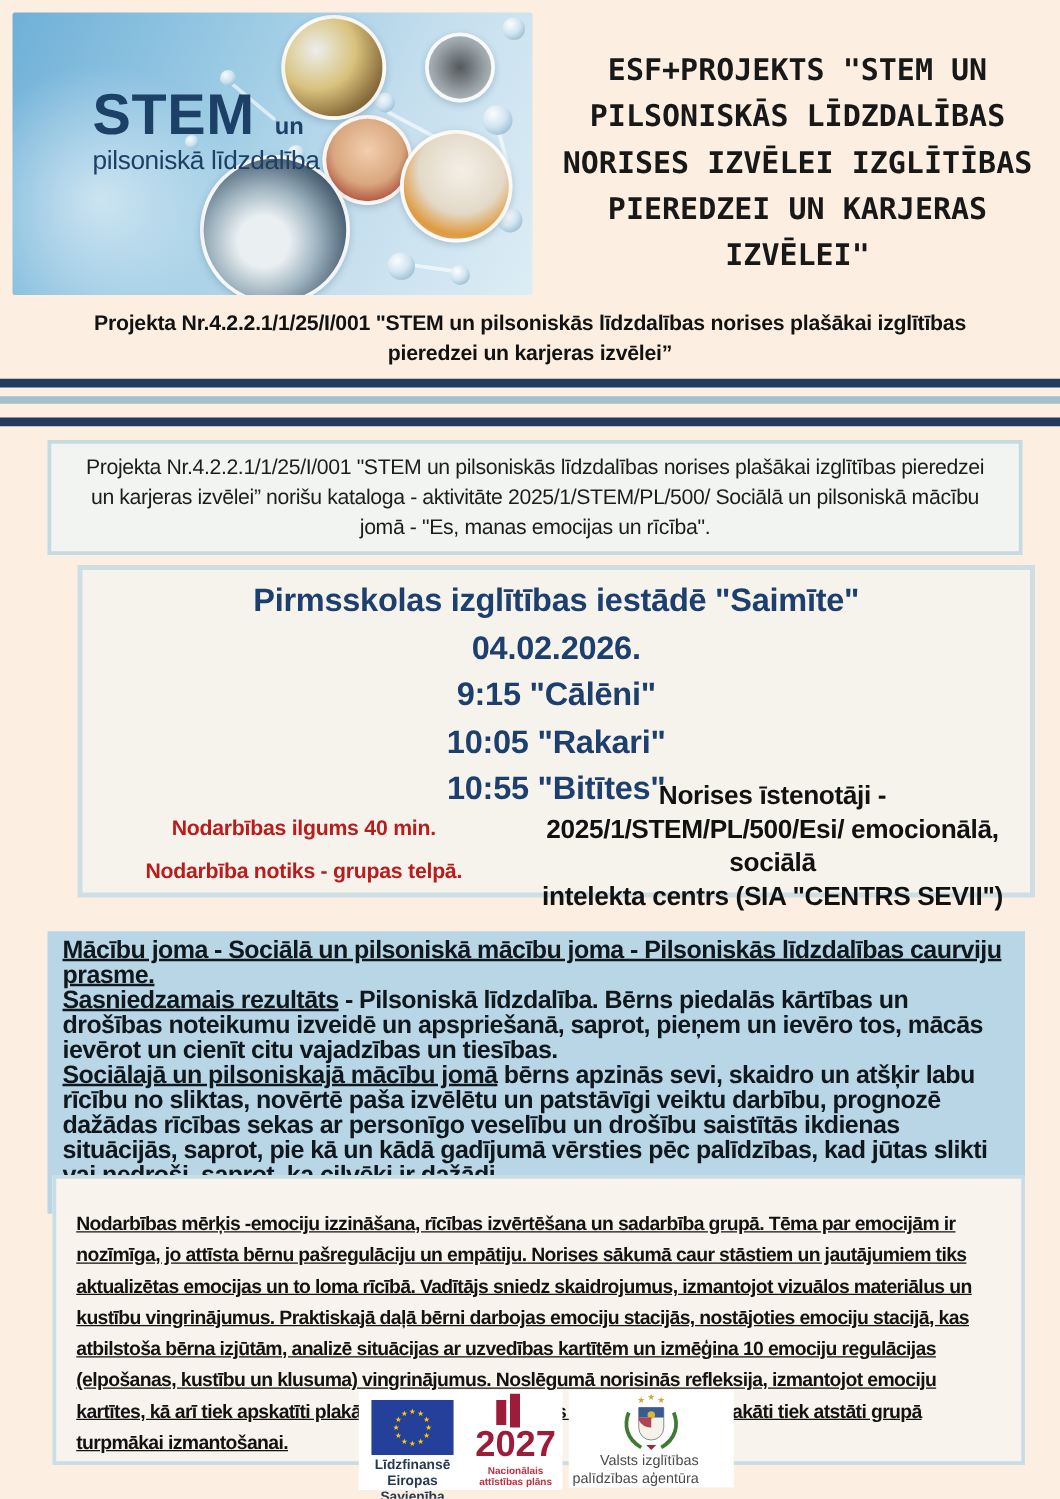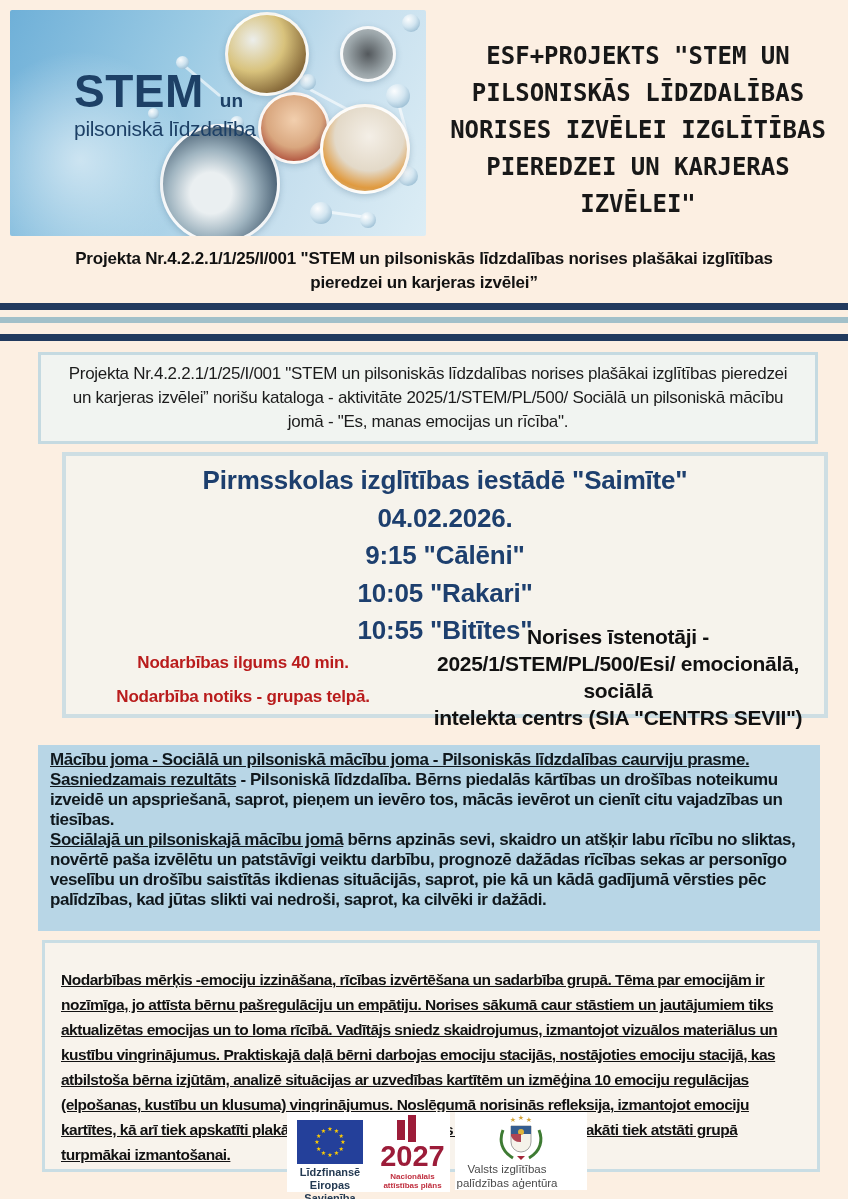--- a/index.html
+++ b/index.html
@@ -58,21 +58,21 @@
   .event-lines{padding-top:6px;text-align:center;color:#1d3f6e;font-weight:bold;
     font-size:26px;line-height:37.5px;letter-spacing:-.2px;}
   .event-left{position:absolute;left:22px;top:190px;width:310px;text-align:center;
     font-weight:bold;font-size:17px;line-height:34px;color:#b91c1c;letter-spacing:-.2px;}
   .event-right{position:absolute;left:348px;top:167px;width:408px;text-align:center;
     font-weight:bold;font-size:21px;line-height:27px;color:#111;letter-spacing:-.3px;}
   
   .macibu{
     position:absolute;left:38px;top:745px;width:782px;box-sizing:border-box;
     background:#b8d6e6;padding:5px 12px 21px;
-    font-weight:bold;font-size:17px;line-height:20px;letter-spacing:-.45px;color:#10181d;
+    font-weight:bold;font-size:20px;line-height:20px;letter-spacing:-.45px;color:#10181d;
   }
   .u{text-decoration:underline;}
   
   .goal-box{
     position:absolute;left:42px;top:940px;width:778px;height:232px;box-sizing:border-box;
     background:#f8f3ec;border:3px solid #c9dde4;padding:24px 16px 0;z-index:1;
   }
   .goal-text{font-weight:bold;font-size:15.5px;line-height:25px;letter-spacing:-.5px;
     text-decoration:underline;color:#121212;}
   
@@ -85,21 +85,21 @@
     font-weight:bold;font-size:11px;line-height:13px;color:#243a52;}
   .ndp{position:absolute;left:88px;top:0;width:75px;height:60px;}
   .ndp-bar{position:absolute;background:#9c1c39;width:8px;}
   .ndp-bar1{left:22px;top:8px;height:20px;}
   .ndp-bar2{left:33px;top:3px;height:27px;}
   .ndp-year{position:absolute;left:0;top:28px;width:75px;text-align:center;
     font-weight:bold;font-size:29px;color:#9c1c39;letter-spacing:0;}
   .ndp-caption{position:absolute;left:0;top:60px;width:75px;text-align:center;
     font-weight:bold;font-size:8px;line-height:9px;color:#c03040;}
   .viaa-arms{position:absolute;left:38px;top:2px;}
-  .viaa-caption{position:absolute;left:0;top:50px;width:104px;text-align:center;
+  .viaa-caption{position:absolute;left:0;top:50px;width:104px;text-align:right;
     font-size:11.5px;line-height:14px;color:#4a4a4a;}
 </style>
 </head>
 <body>
 
 <div class="header-img">
 
   <div class="blink" style="left:300px;top:78px;width:60px;transform:rotate(28deg);"></div>
   <div class="blink" style="left:340px;top:155px;width:55px;transform:rotate(-18deg);"></div>
   <div class="blink" style="left:388px;top:90px;width:40px;transform:rotate(75deg);"></div>

